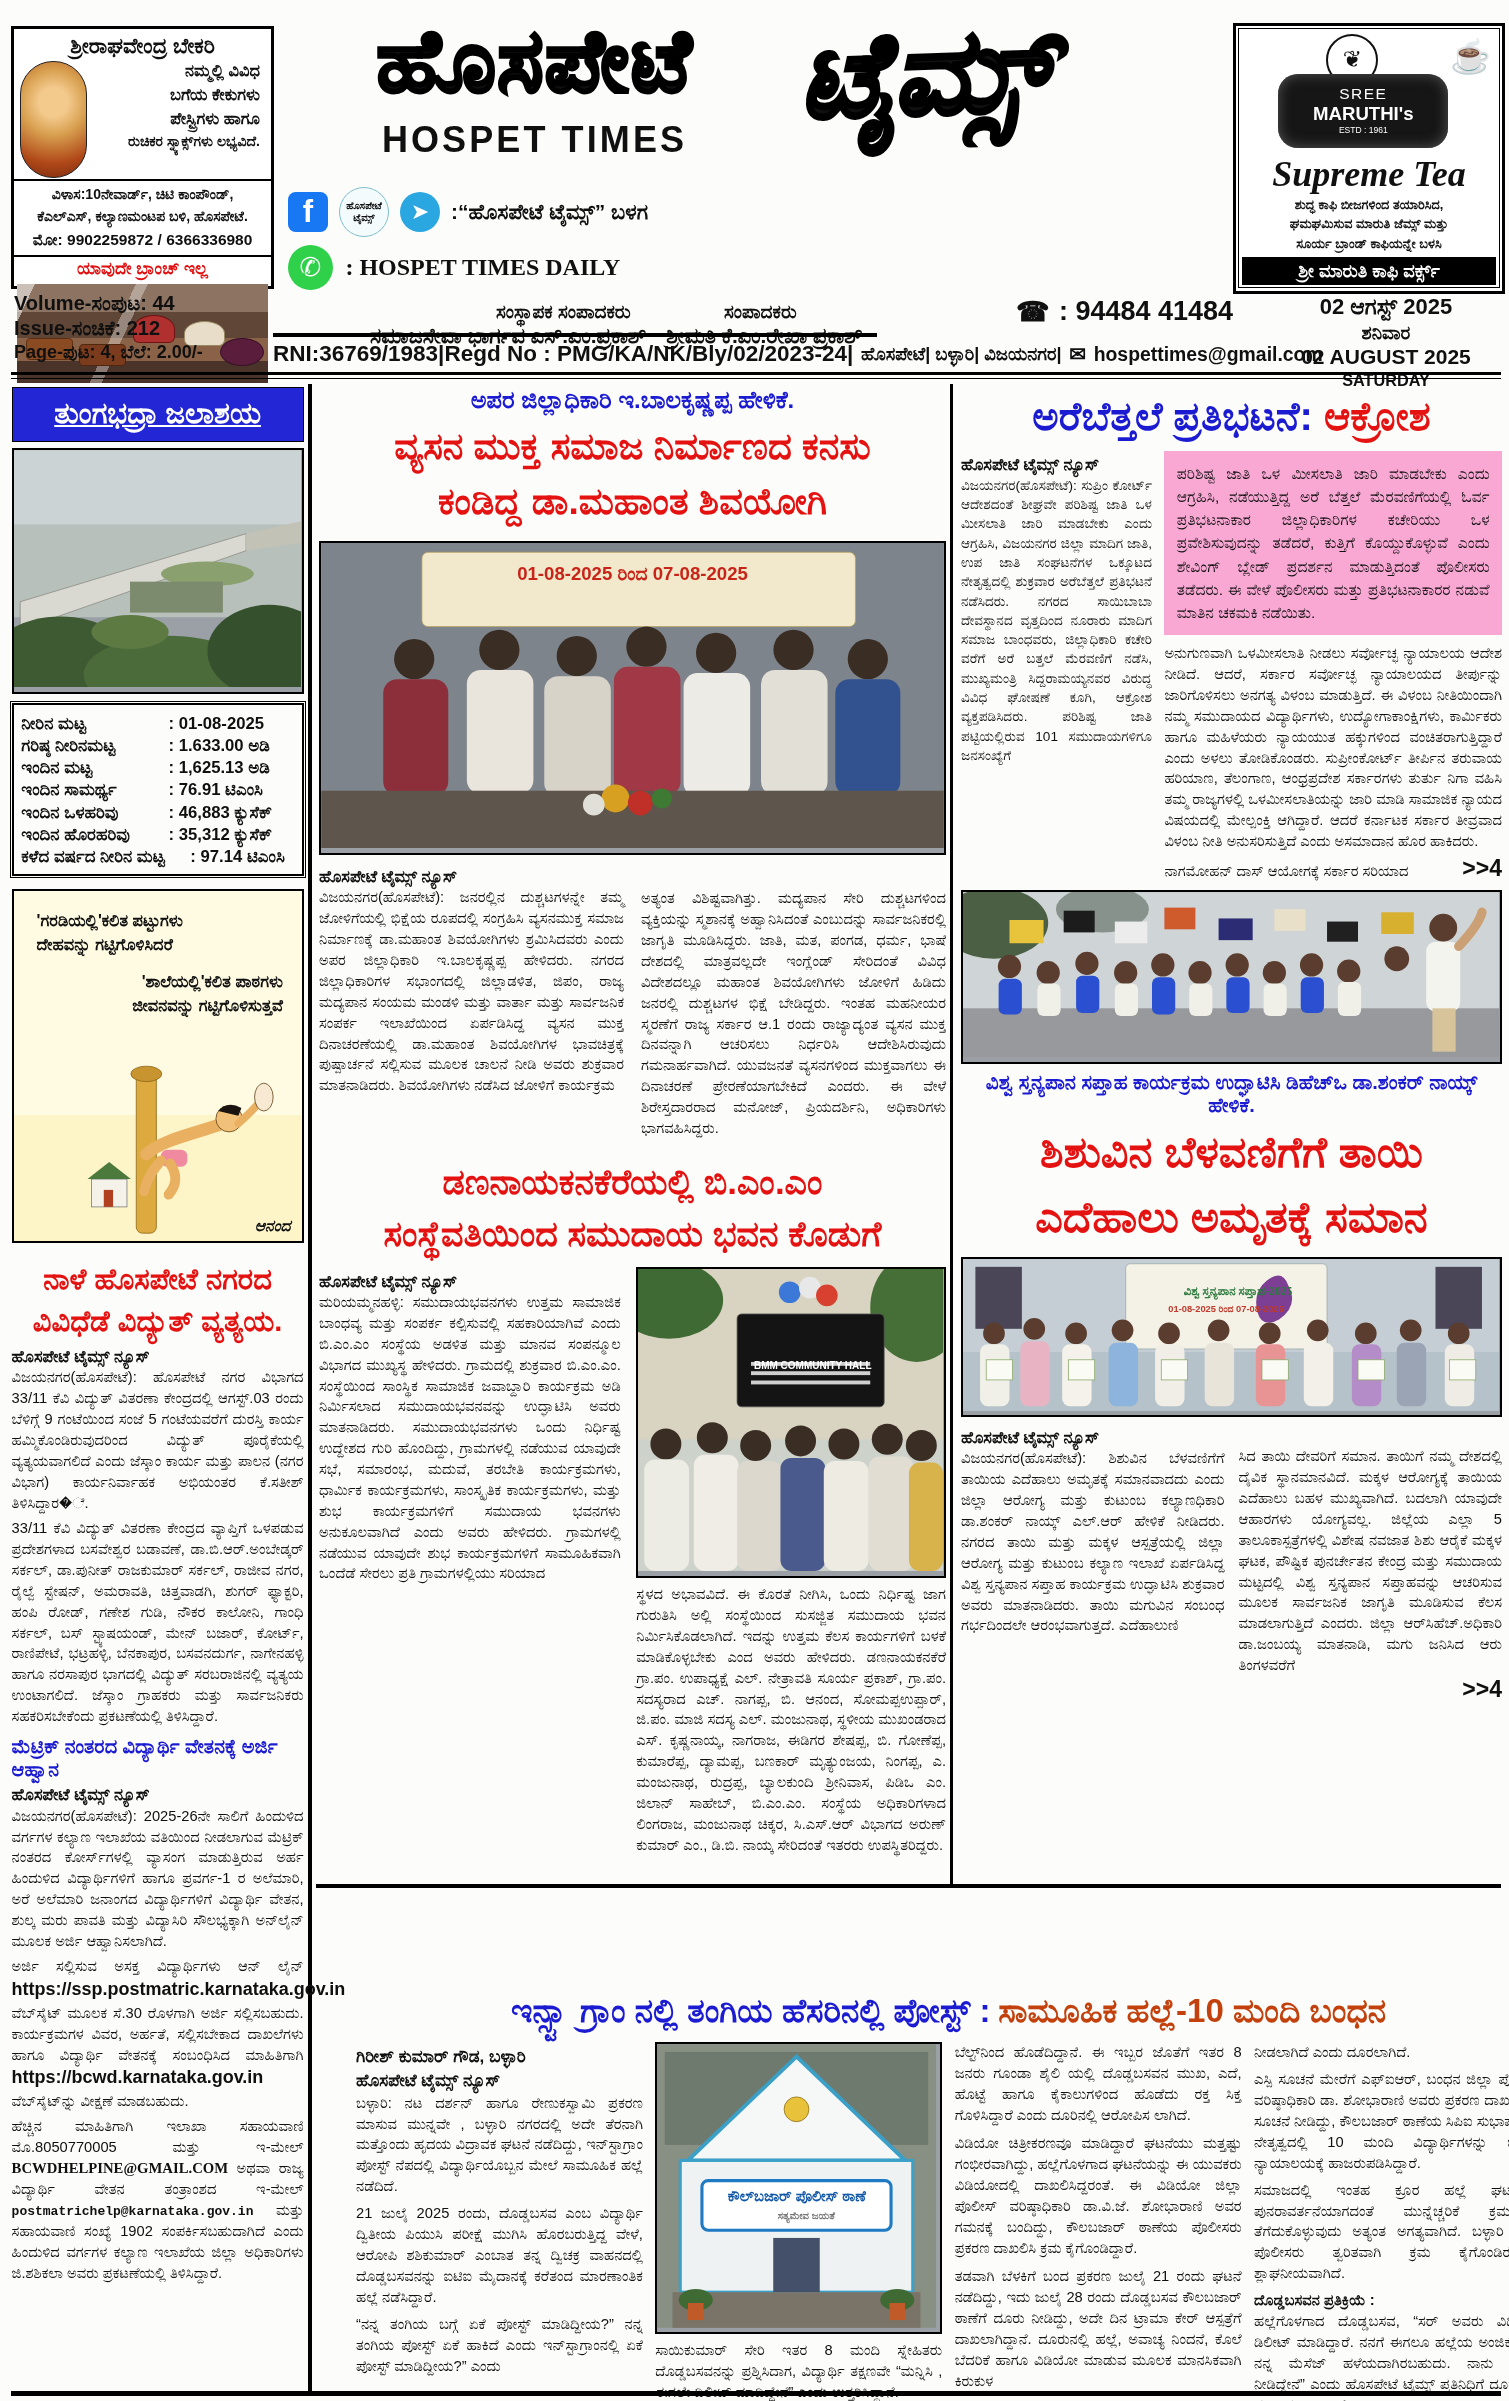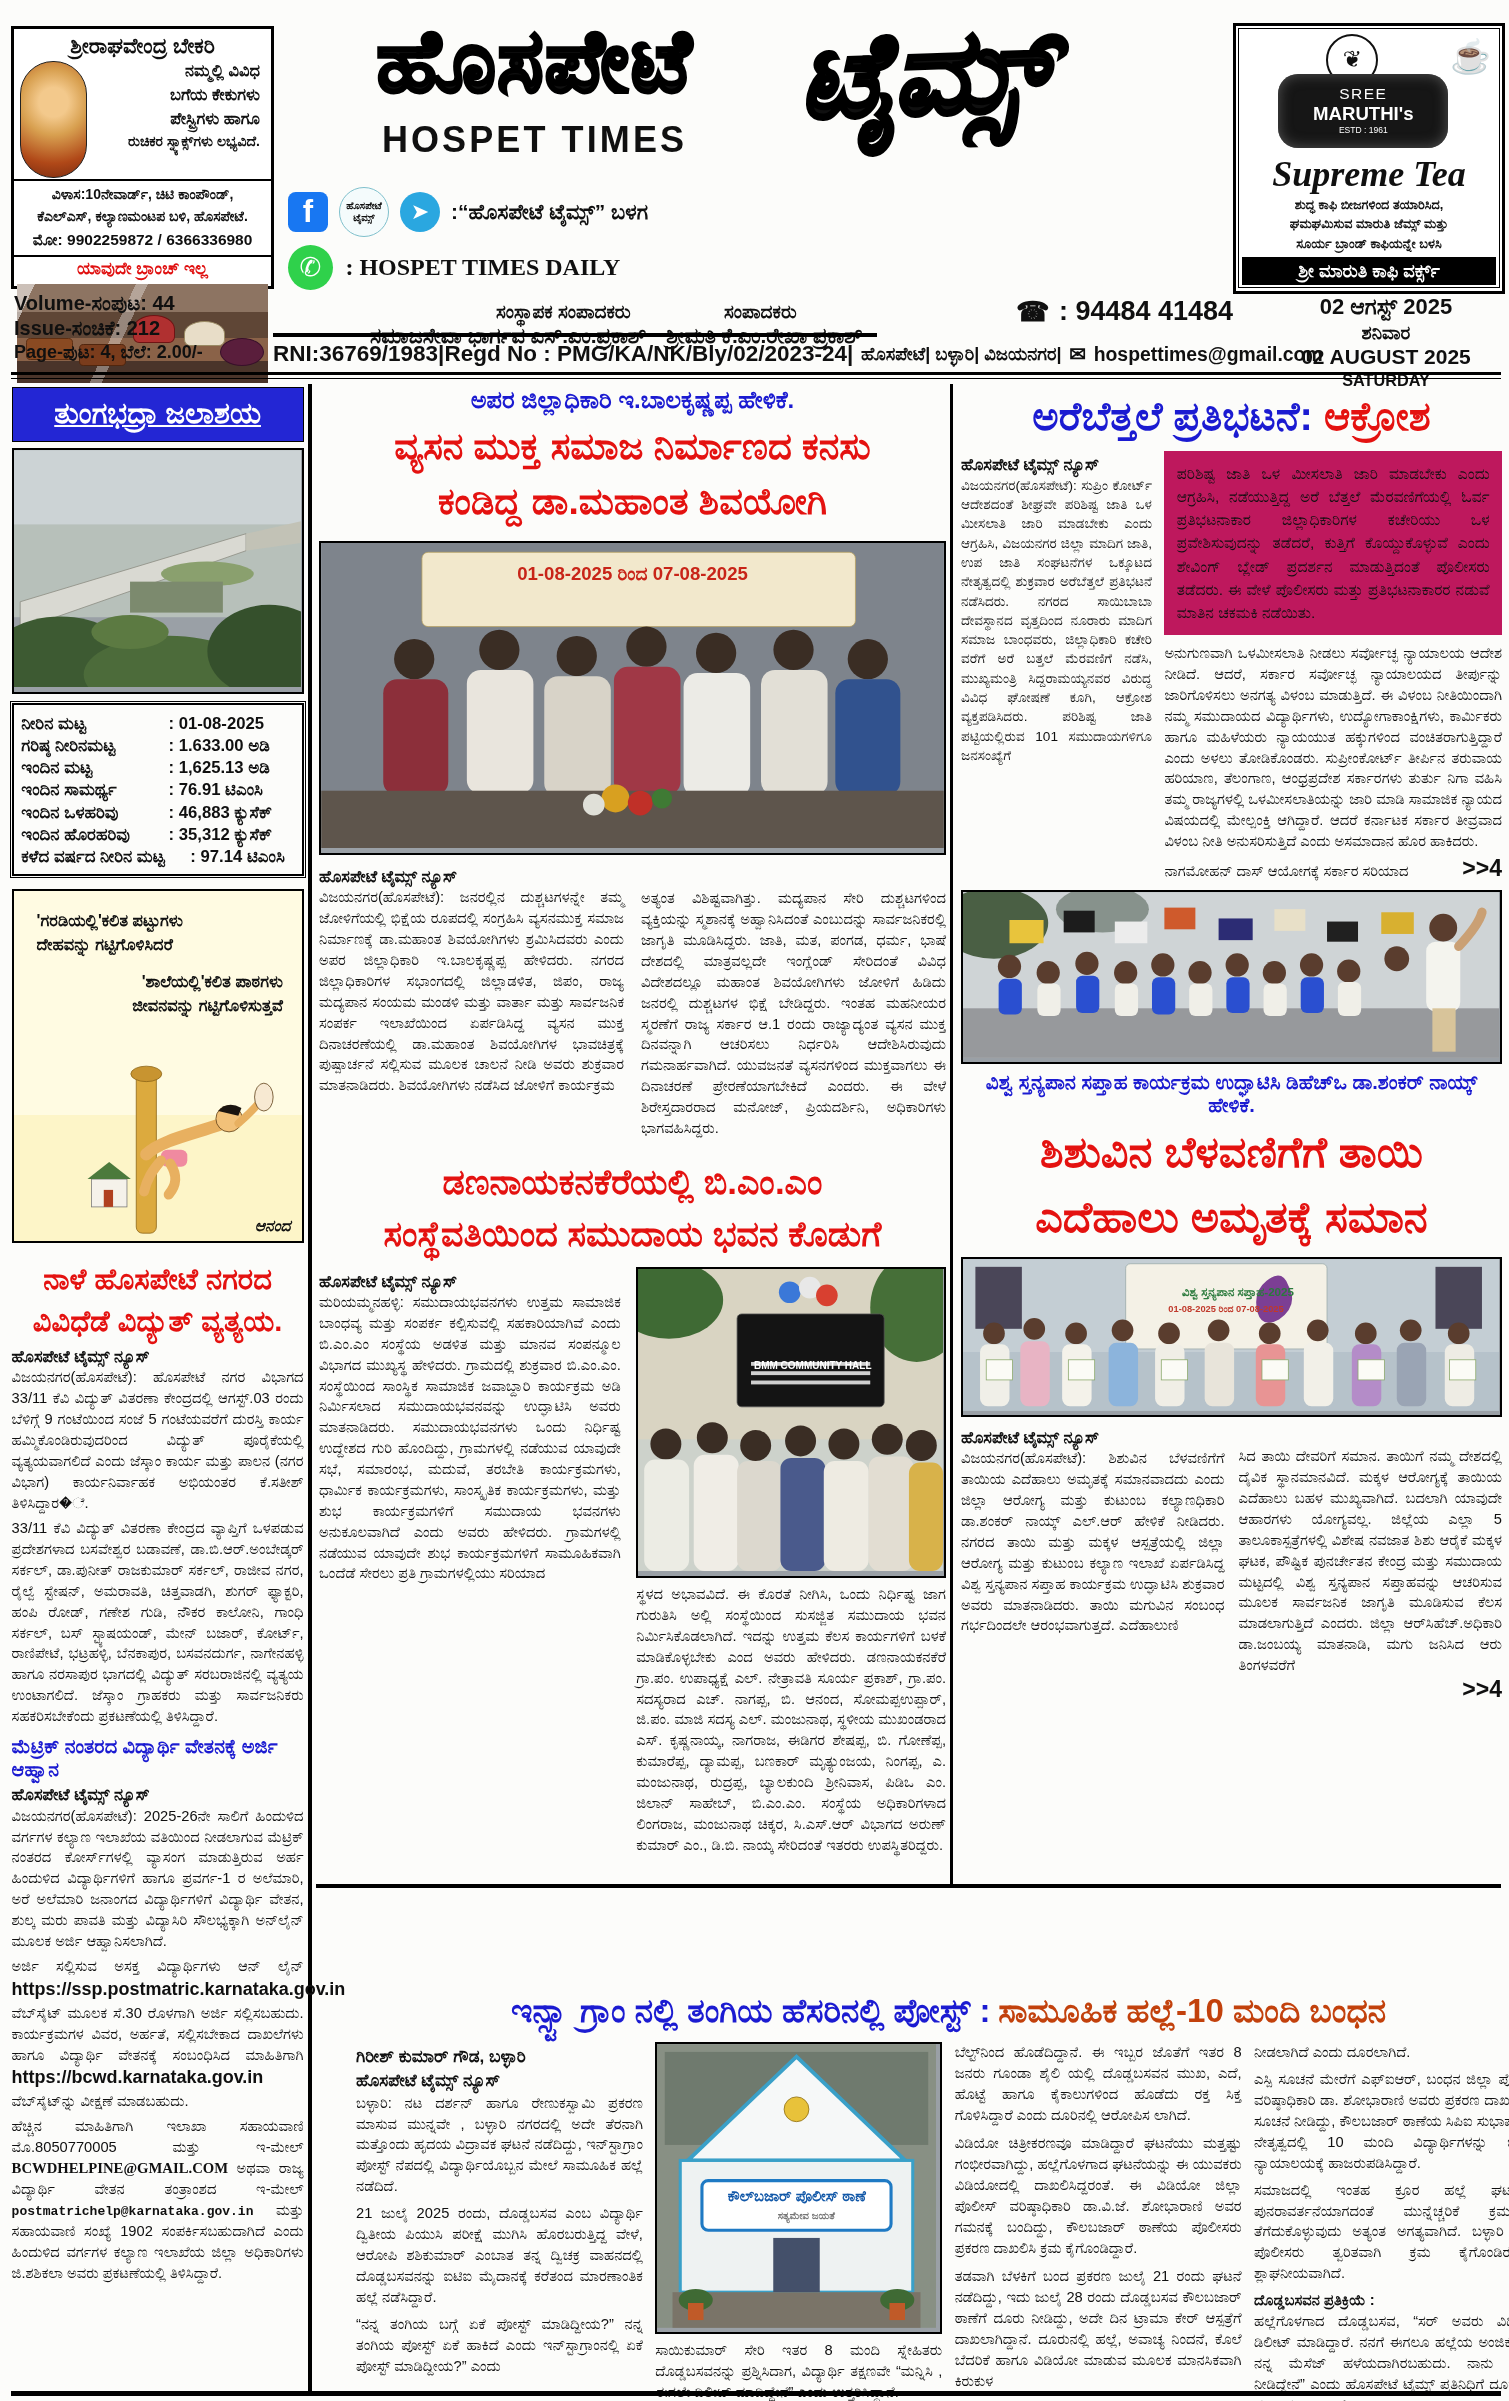--- a/index.html
+++ b/index.html
@@ -62,21 +62,21 @@
   .tb-banner span{text-decoration:underline;}
   .res-box{border:2.3px solid #000;outline:1.5px solid #000;outline-offset:1.5px;padding:7.7px 7.7px 6.2px 7.7px;margin-top:9.3px;}
   .res-row{display:grid;grid-template-columns:54% 46%;font-size:16.7px;font-weight:bold;line-height:1.33;}
   .red-banner{background:#ee0d0d;color:#fff;font-size:36px;font-weight:bold;text-align:center;padding:7.7px 0;margin-top:11px;}
   .cartoon{border:2.3px solid #000;margin-top:12.4px;height:350px;background:linear-gradient(#fffbe2 0 64%,#fdf5c8 64%);position:relative;overflow:hidden;}
   .verse{font-size:16.3px;font-weight:bold;line-height:1.5;}
   
   .bot-head{display:flex;justify-content:center;align-items:baseline;white-space:nowrap;font-size:33px;font-weight:900;gap:7.7px;}
   .cols4{display:flex;gap:12.4px;margin-top:11px;}
   .cols4 > div{flex:1;}
-  .highlight-box{background:#be185d;padding:11px 12.4px;font-size:15.5px;line-height:1.5;text-align:justify;}
+  .highlight-box{background:#f9a8d4;padding:11px 12.4px;font-size:15.5px;line-height:1.5;text-align:justify;}
 </style>
 </head>
 <body>
 
 <div class="page">
 
   <div class="abs ad-box" style="left:11px;top:26px;width:257px;height:257px;">
     <div class="bak-title">ಶ್ರೀರಾಘವೇಂದ್ರ ಬೇಕರಿ</div>
     <div style="overflow:hidden;">
       <div class="monk"></div>
@@ -491,21 +491,21 @@
         </g>
         <g fill="#fbfbf6" stroke="#8aa86a">
           <rect x="30" y="130" width="34" height="26"></rect>
             <rect x="136" y="130" width="34" height="26"></rect>
           <rect x="256" y="130" width="34" height="26"></rect>
             <rect x="386" y="130" width="34" height="26"></rect>
           <rect x="510" y="130" width="34" height="26"></rect>
             <rect x="628" y="130" width="34" height="26"></rect>
         </g>
       </svg>
-      <div class="caption-label" style="left:164px;top:26px;width:222px;color:#2a7a3c;font-size:11.6px;">ವಿಶ್ವ ಸ್ತನ್ಯಪಾನ ಸಪ್ತಾಹ-2025</div>
+      <div class="caption-label" style="left:164px;top:26px;width:222px;color:#2a7a3c;font-size:11.6px;font-family:Liberation Serif, serif;">ವಿಶ್ವ ಸ್ತನ್ಯಪಾನ ಸಪ್ತಾಹ-2025</div>
       <div class="caption-label" style="left:164px;top:45px;width:198px;color:#c0392b;font-size:9.3px;">01-08-2025 ರಿಂದ 07-08-2025</div>
     </div>
 
     <div style="display:flex;gap:14px;margin-top:6.2px;">
       <div style="flex:1;">
         <div class="byline">ಹೊಸಪೇಟೆ ಟೈಮ್ಸ್ ನ್ಯೂಸ್</div>
         <div class="body-txt just">ವಿಜಯನಗರ(ಹೊಸಪೇಟೆ): ಶಿಶುವಿನ ಬೆಳವಣಿಗೆಗೆ ತಾಯಿಯ ಎದೆಹಾಲು ಅಮೃತಕ್ಕೆ ಸಮಾನವಾದದು ಎಂದು ಜಿಲ್ಲಾ ಆರೋಗ್ಯ ಮತ್ತು ಕುಟುಂಬ ಕಲ್ಯಾಣಧಿಕಾರಿ ಡಾ.ಶಂಕರ್ ನಾಯ್ಕ್ ಎಲ್.ಆರ್ ಹೇಳಿಕೆ ನೀಡಿದರು. ನಗರದ ತಾಯಿ ಮತ್ತು ಮಕ್ಕಳ ಆಸ್ಪತ್ರೆಯಲ್ಲಿ ಜಿಲ್ಲಾ ಆರೋಗ್ಯ ಮತ್ತು ಕುಟುಂಬ ಕಲ್ಯಾಣ ಇಲಾಖೆ ಏರ್ಪಡಿಸಿದ್ದ ವಿಶ್ವ ಸ್ತನ್ಯಪಾನ ಸಪ್ತಾಹ ಕಾರ್ಯಕ್ರಮ ಉದ್ಘಾಟಿಸಿ ಶುಕ್ರವಾರ ಅವರು ಮಾತನಾಡಿದರು. ತಾಯಿ ಮಗುವಿನ ಸಂಬಂಧ ಗರ್ಭದಿಂದಲೇ ಆರಂಭವಾಗುತ್ತದೆ. ಎದೆಹಾಲುಣಿ</div>
       </div>
       <div style="flex:1;">
         <div class="body-txt just" style="margin-top:23px;">ಸಿದ ತಾಯಿ ದೇವರಿಗೆ ಸಮಾನ. ತಾಯಿಗೆ ನಮ್ಮ ದೇಶದಲ್ಲಿ ದೈವಿಕ ಸ್ಥಾನಮಾನವಿದೆ. ಮಕ್ಕಳ ಆರೋಗ್ಯಕ್ಕೆ ತಾಯಿಯ ಎದೆಹಾಲು ಬಹಳ ಮುಖ್ಯವಾಗಿದೆ. ಬದಲಾಗಿ ಯಾವುದೇ ಆಹಾರಗಳು ಯೋಗ್ಯವಲ್ಲ. ಜಿಲ್ಲೆಯ ಎಲ್ಲಾ 5 ತಾಲೂಕಾಸ್ಪತ್ರೆಗಳಲ್ಲಿ ವಿಶೇಷ ನವಜಾತ ಶಿಶು ಆರೈಕೆ ಮಕ್ಕಳ ಘಟಕ, ಪೌಷ್ಟಿಕ ಪುನರ್ಚೇತನ ಕೇಂದ್ರ ಮತ್ತು ಸಮುದಾಯ ಮಟ್ಟದಲ್ಲಿ ವಿಶ್ವ ಸ್ತನ್ಯಪಾನ ಸಪ್ತಾಹವನ್ನು ಆಚರಿಸುವ ಮೂಲಕ ಸಾರ್ವಜನಿಕ ಜಾಗೃತಿ ಮೂಡಿಸುವ ಕೆಲಸ ಮಾಡಲಾಗುತ್ತಿದೆ ಎಂದರು. ಜಿಲ್ಲಾ ಆರ್‌ಸಿಹೆಚ್.ಅಧಿಕಾರಿ ಡಾ.ಜಂಬಯ್ಯ ಮಾತನಾಡಿ, ಮಗು ಜನಿಸಿದ ಆರು ತಿಂಗಳವರೆಗೆ</div>

